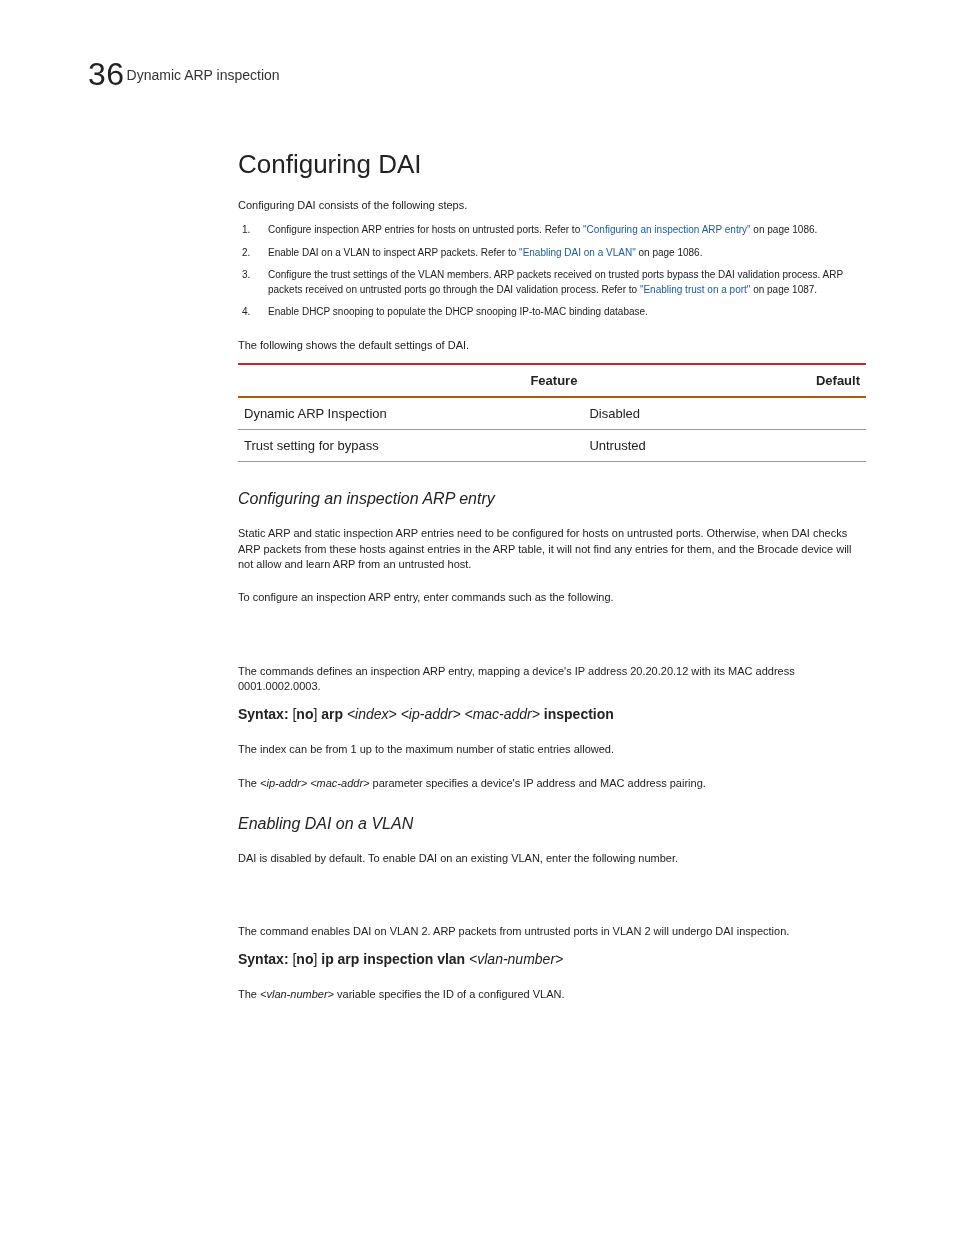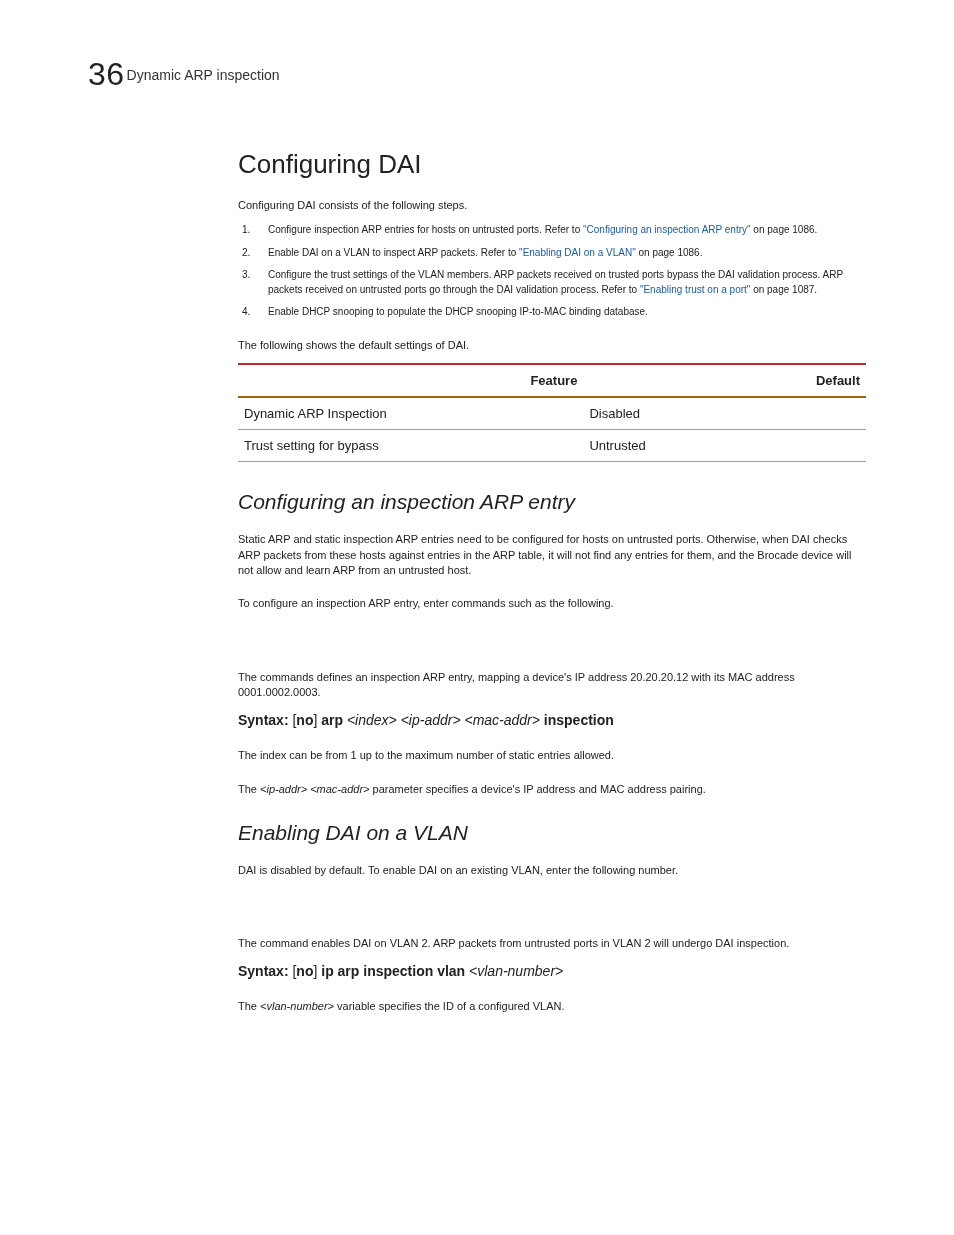--- a/index.html
+++ b/index.html
@@ -84,21 +84,21 @@
     padding: 8px 6px;
     border-bottom: 1px solid #999;
   }
   table.feature-table th:first-child,
   table.feature-table td:first-child {
     width: 55%;
   }
   h2.subsection {
     font-style: italic;
     font-weight: 400;
-    font-size: 21px;
+    font-size: 16px;
     margin: 24px 0 14px 0;
     font-stretch: condensed;
   }
   .syntax {
     font-size: 14px;
     margin: 10px 0;
   }
   .syntax .bold { font-weight: bold; }
   .syntax .ital { font-style: italic; }
   .para-ital { font-style: italic; }

